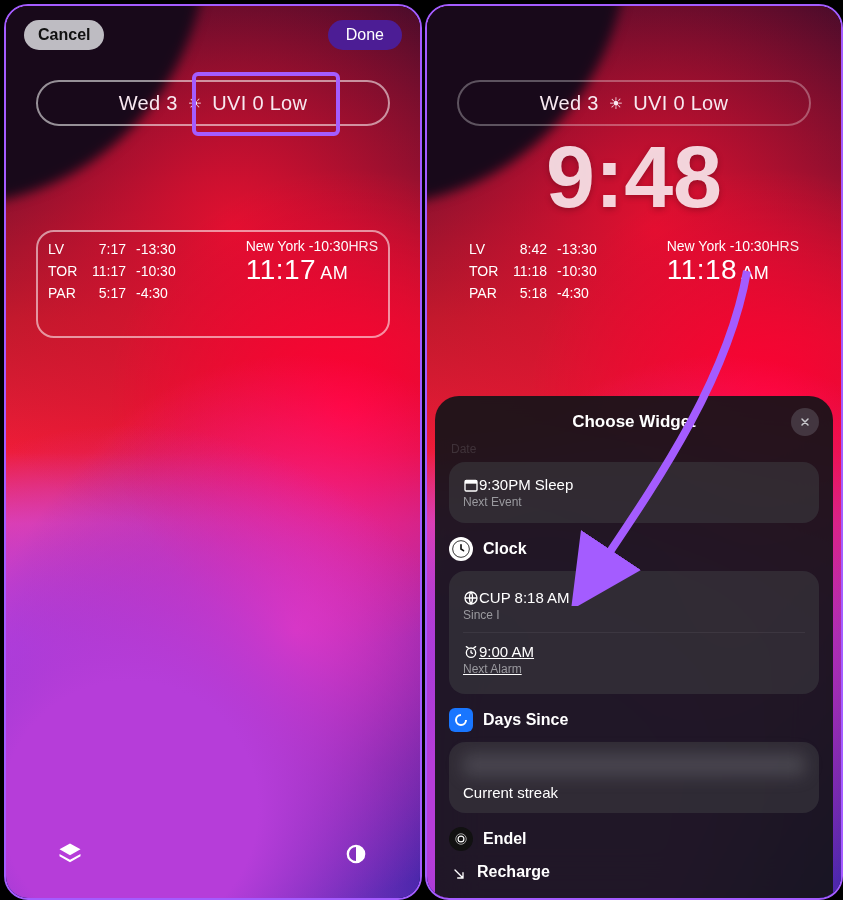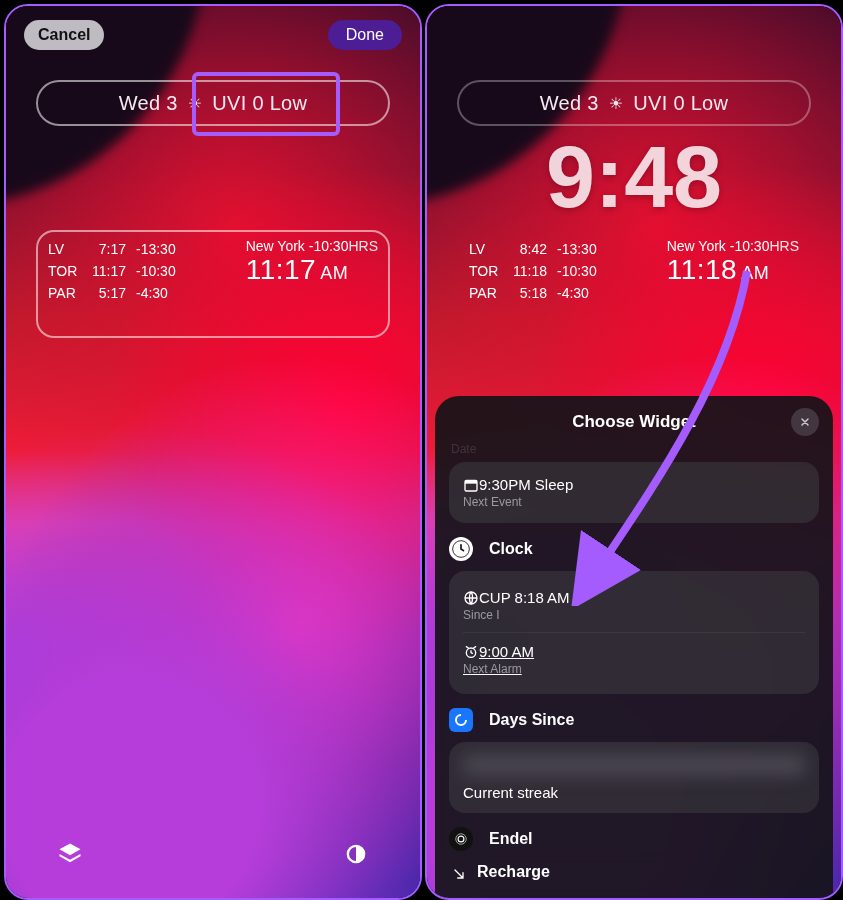--- a/index.html
+++ b/index.html
@@ -123,21 +123,21 @@
   .sheet-body { padding: 0 14px; font-size:15px;}
   .faded-top { color:#89898e; font-size:12px; padding-left:2px; margin-bottom:6px;}
   .card {
     background: rgba(60,60,66,.55); border-radius:16px; padding:12px 14px; margin-bottom:14px;
   }
   .card.tight { padding-top:8px; padding-bottom:8px;}
   .item { display:flex; flex-direction:column; gap:2px; padding:6px 0;}
   .item + .item { border-top:1px solid rgba(255,255,255,.06); margin-top:4px; padding-top:10px;text-decoration:underline;}
   .item .line { display:flex; align-items:center; font-size:15px;}
   .item .sub  { color:#9a9a9f; font-size:12px;}
-  .section-hdr { display:flex; align-items:center; gap:16px; font-size:16px; font-weight:600; margin:4px 0 10px;}
+  .section-hdr { display:flex; align-items:center; gap:10px; font-size:16px; font-weight:600; margin:4px 0 10px;}
   .section-hdr .app-ic { width:24px;height:24px;border-radius:6px; display:flex;align-items:center;justify-content:center;}
   .glyph { width:16px; height:16px; display:inline-flex; align-items:center; justify-content:center;}
   .glyph svg { width:16px; height:16px; fill:#fff; }
   .blurred { filter: blur(8px); background:rgba(120,120,128,.35); height:22px; border-radius:6px;}
   .recharge-row { display:flex;align-items:center;gap:10px; font-size:16px; font-weight:600; padding:2px 2px 0;}
   
   
   .arrow {
     position:absolute; pointer-events:none;
   }

